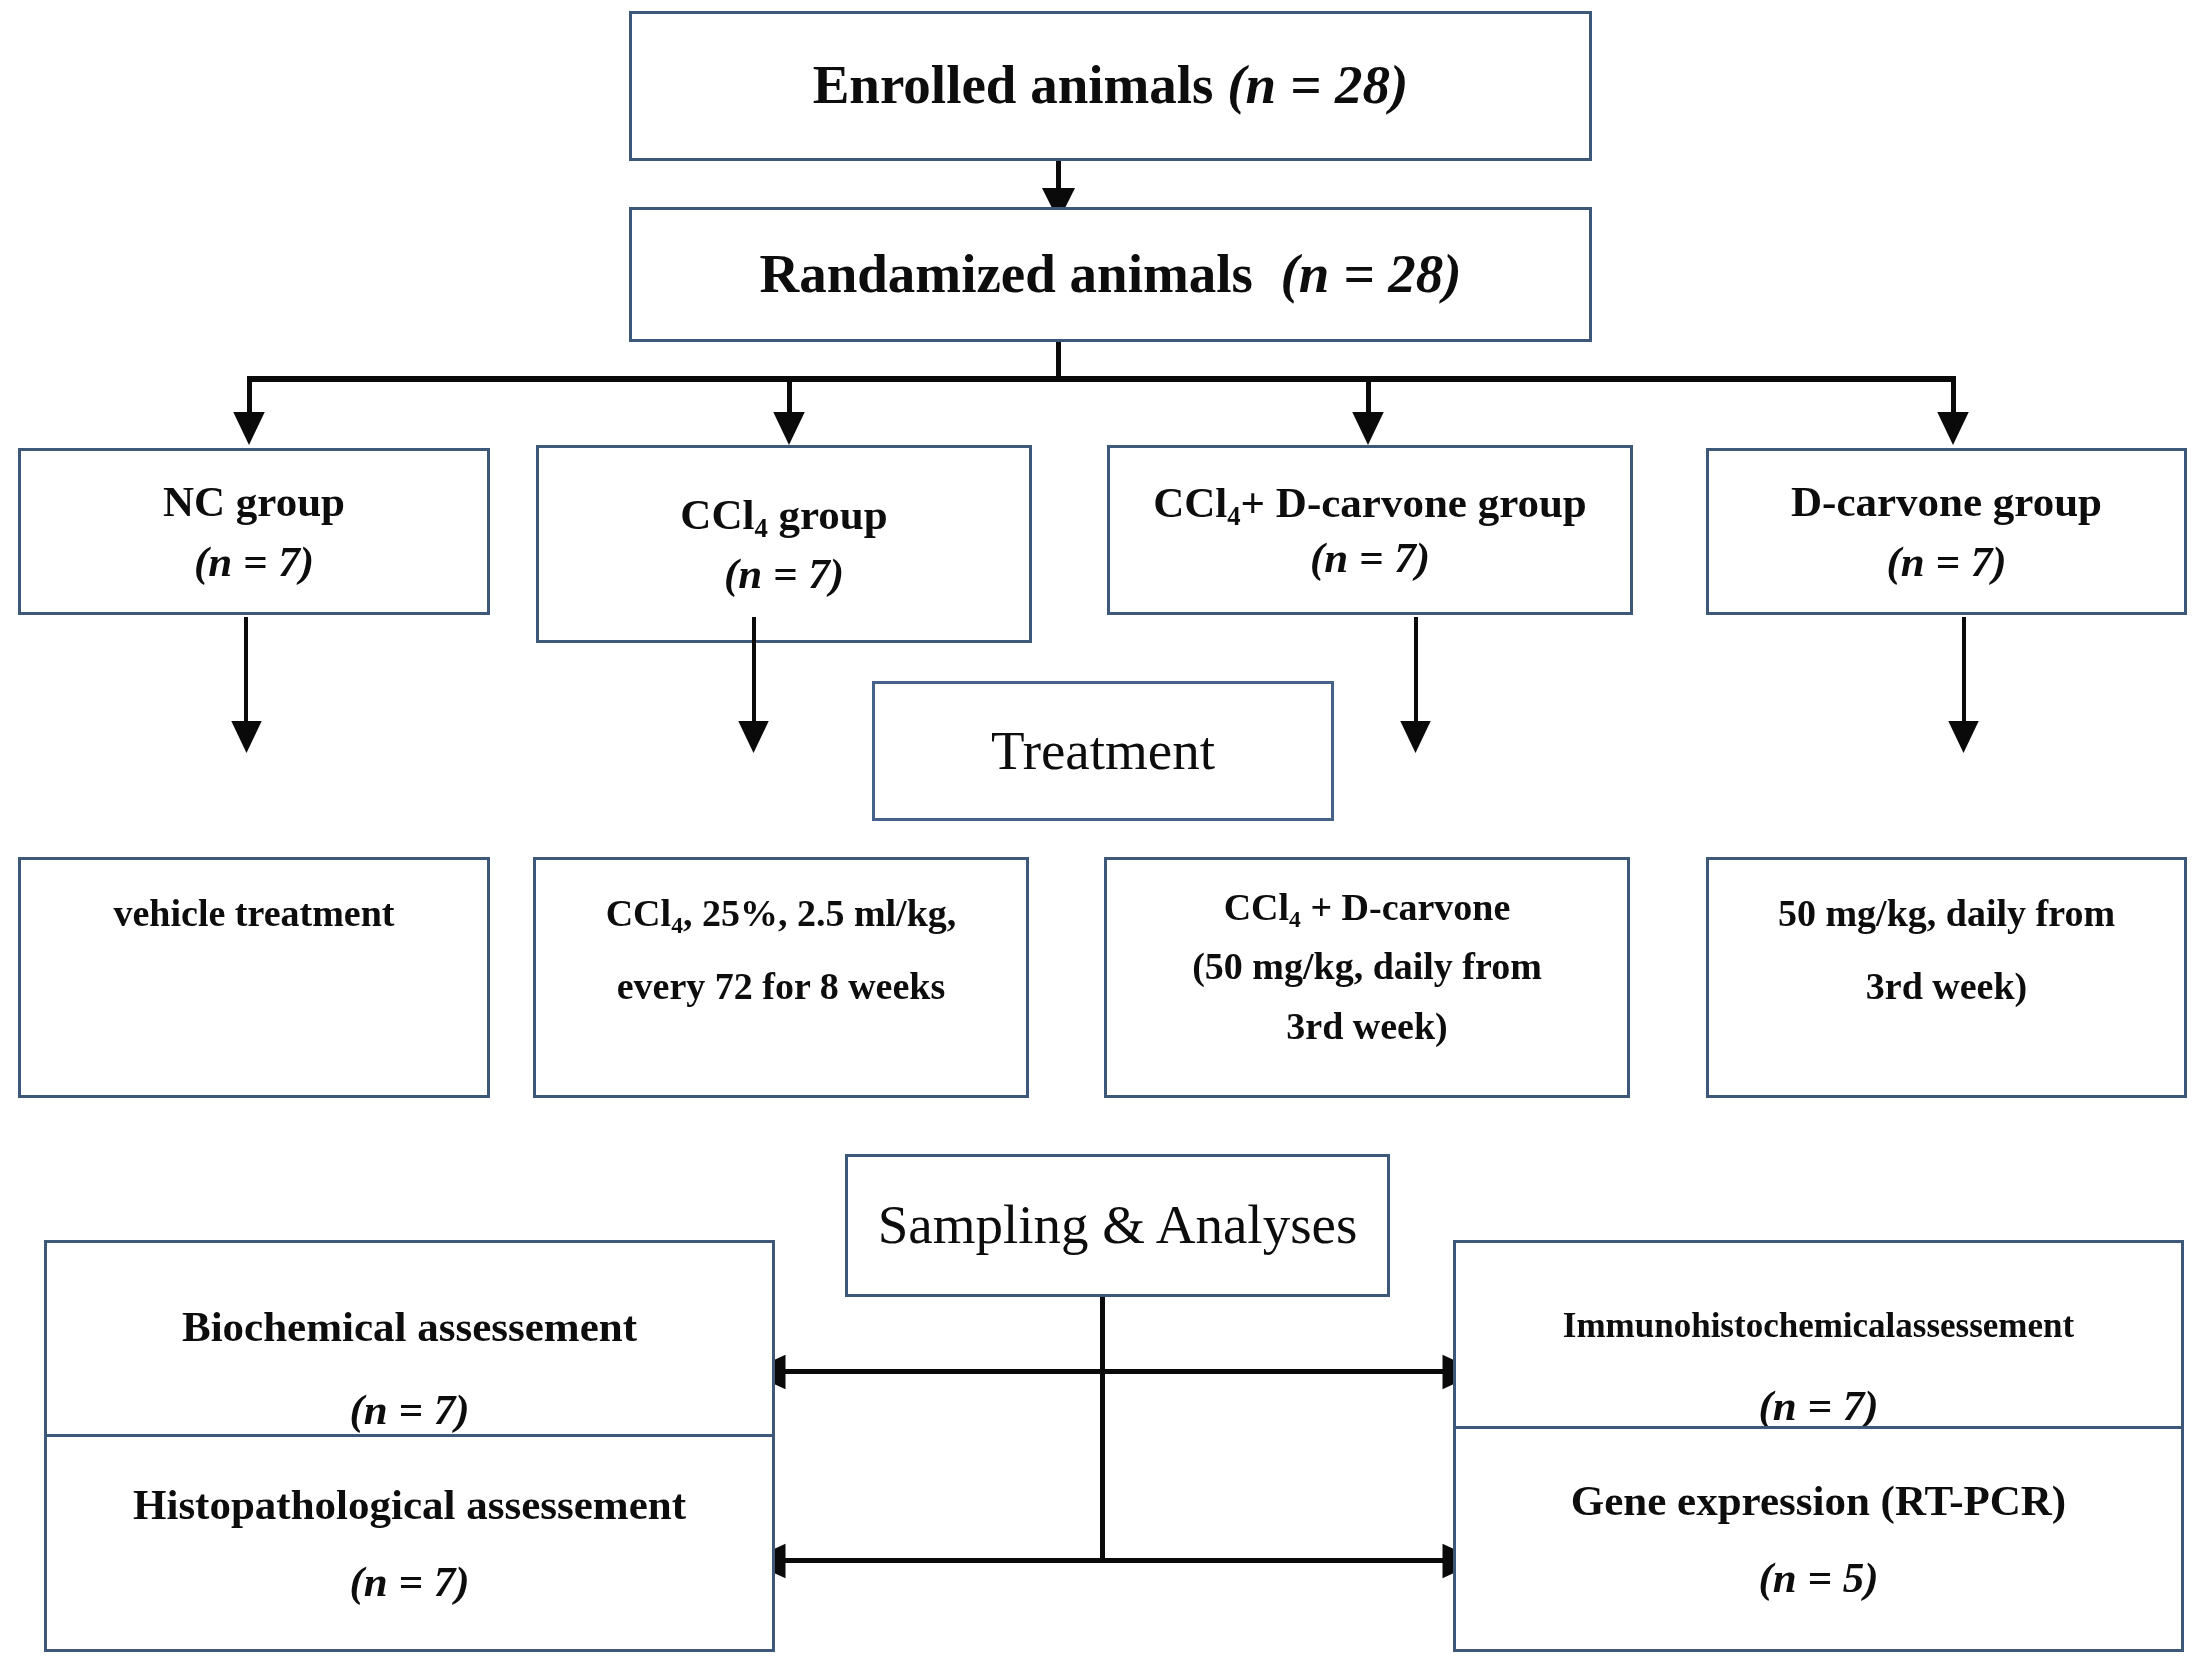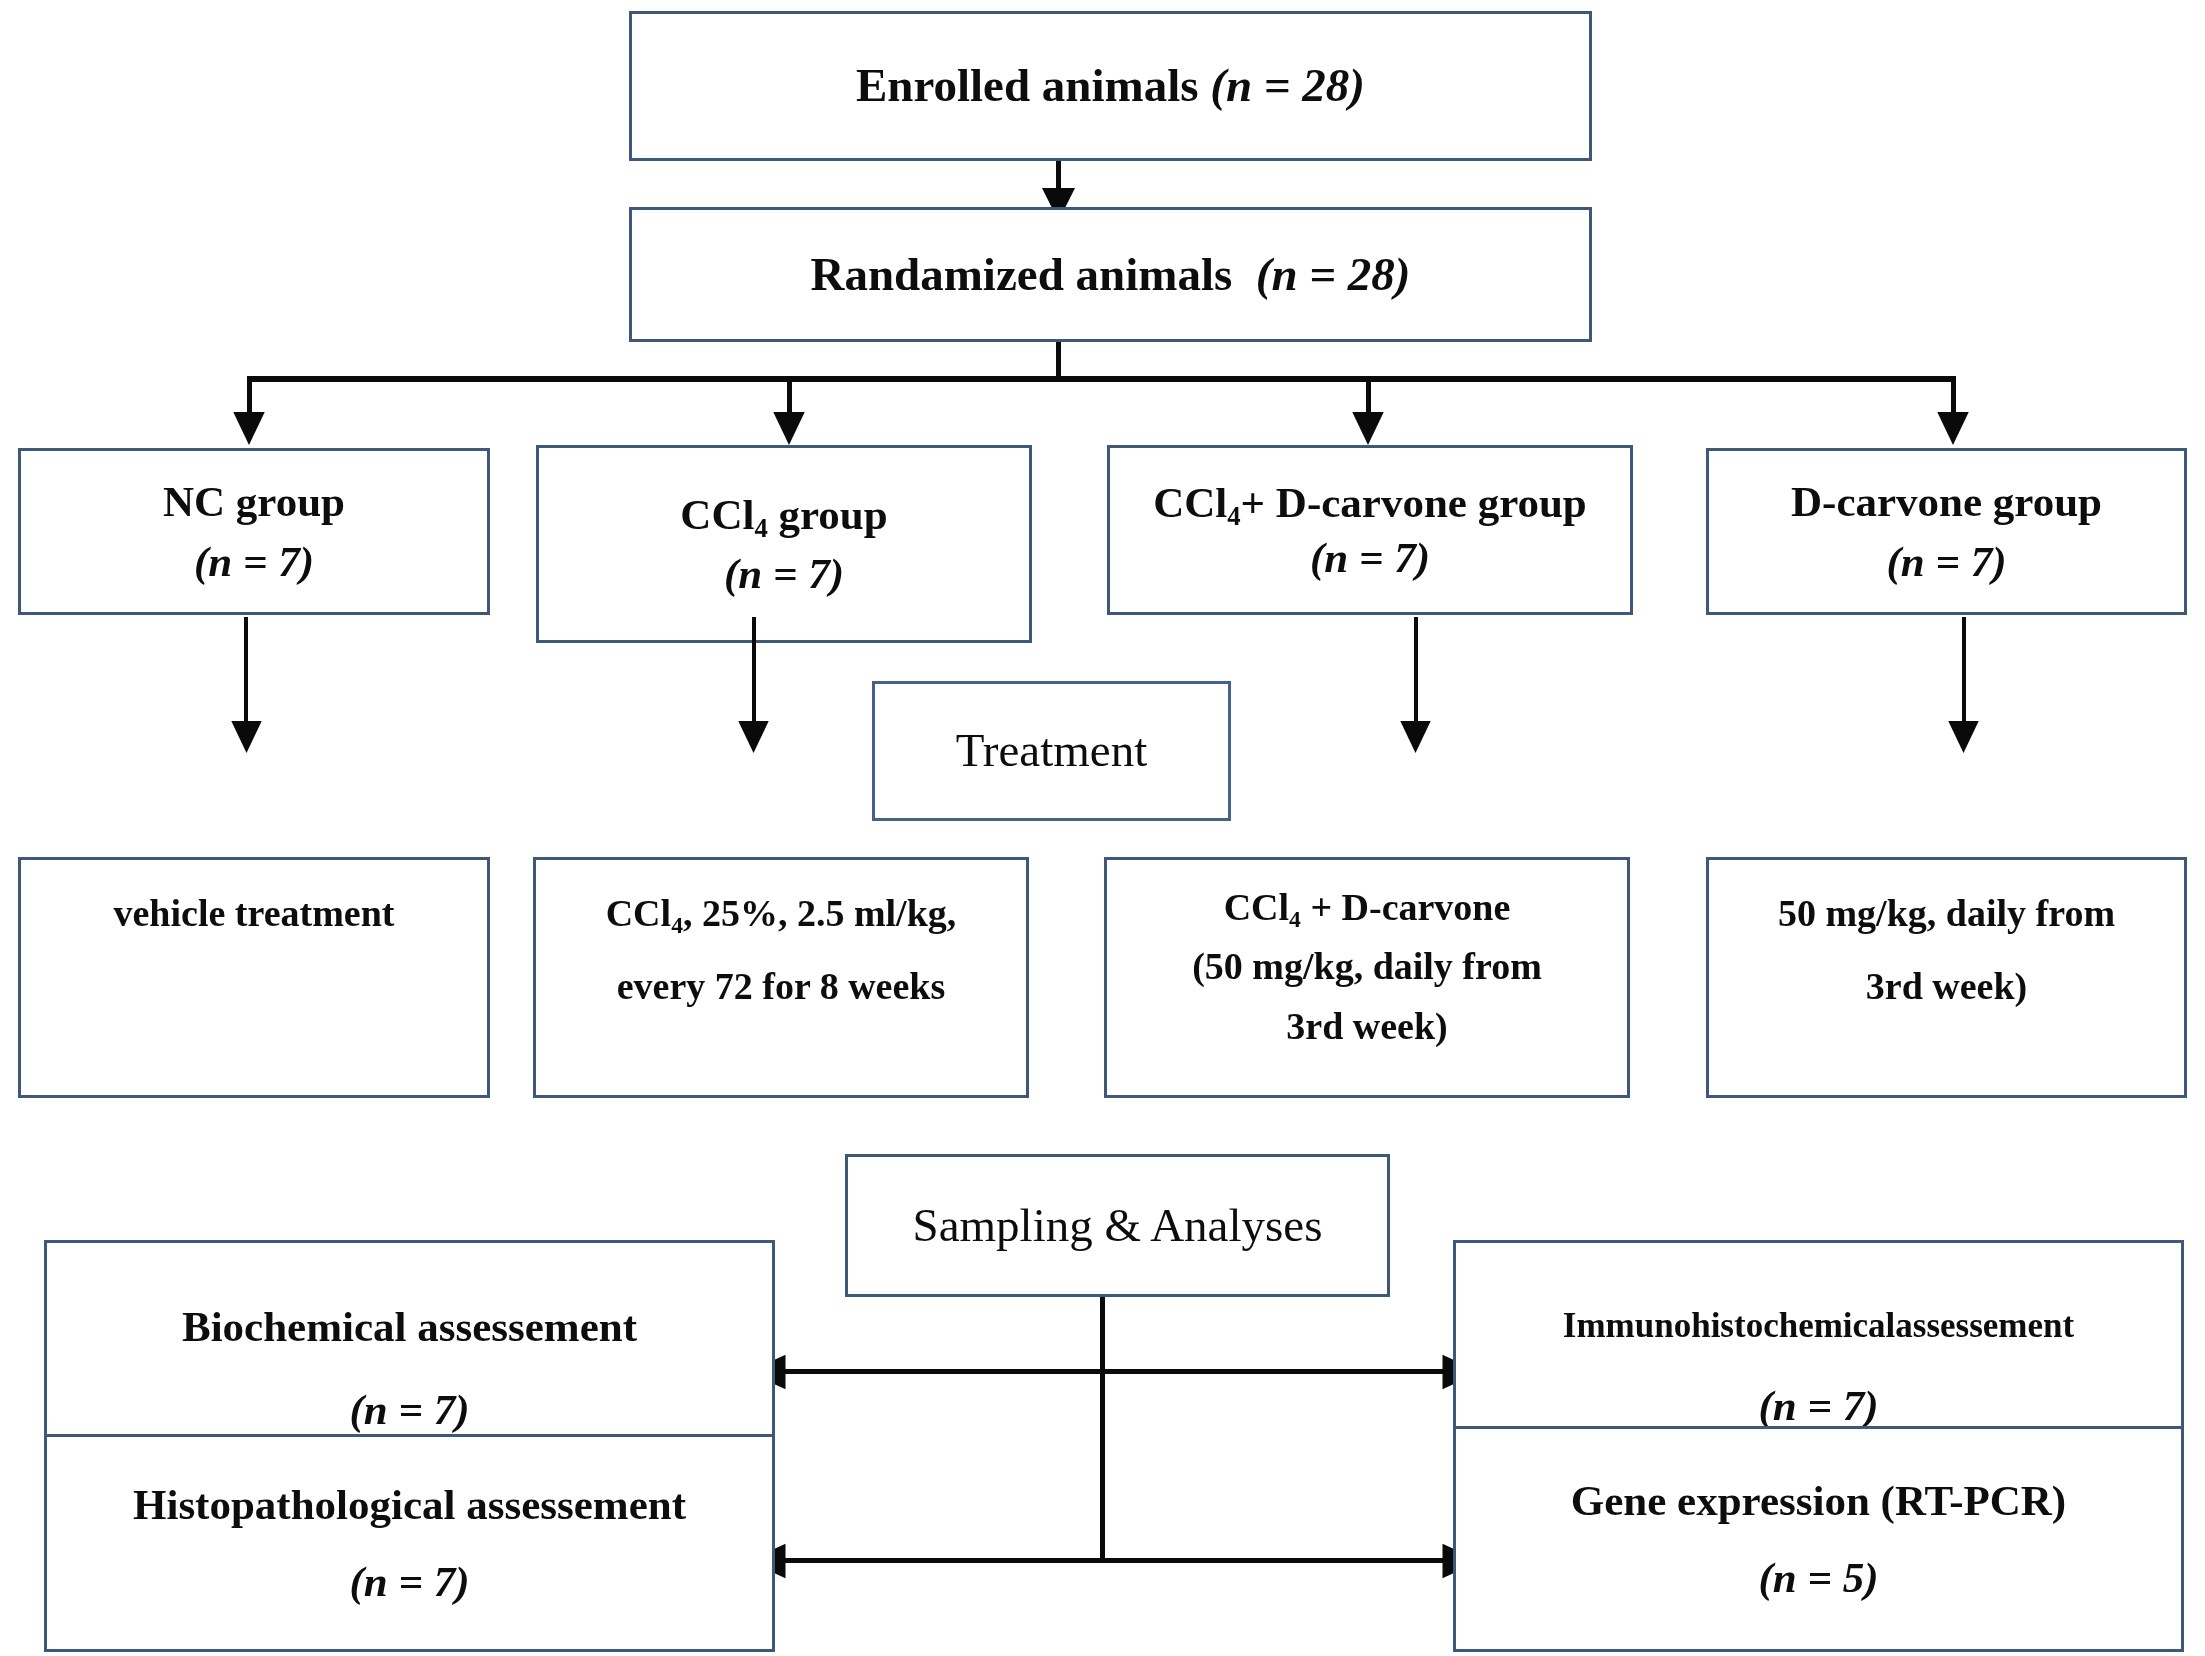--- a/index.html
+++ b/index.html
@@ -58,21 +58,21 @@
   }
   .arrow-svg {
     position: absolute;
     overflow: visible;
   }
 
   
   .t-lg  { font-size: 43px; line-height: 1.10; }
   .t-md  { font-size: 38px; line-height: 1.14; }
   .t-sm  { font-size: 35px; line-height: 1.14; }
-  .t-xl  { font-size: 47px; line-height: 1.10; }
+  .t-xl  { font-size: 55px; line-height: 1.10; }
 </style>
 </head>
 <body>
 
 <div id="canvas">
 
   <div class="box" style="left:629px; top:10.5px; width:963px; height:150px; justify-content:center;">
     <span class="ln t-xl">
       <span class="bold">Enrolled animals</span>
       <span class="bold ital">(n = 28)</span>
@@ -147,21 +147,21 @@
   <div class="vline" style="left:1414px; top:617px; width:3.8px; height:113px;"></div>
   <svg class="arrow-svg" style="left:1398px; top:721px; width:35px; height:32px;" viewBox="0 0 46 42">
     <polygon points="23,42 3,0 43,0" fill="#0a0a0a"></polygon>
   </svg>
 
   <div class="vline" style="left:1962px; top:617px; width:3.8px; height:113px;"></div>
   <svg class="arrow-svg" style="left:1946px; top:721px; width:35px; height:32px;" viewBox="0 0 46 42">
     <polygon points="23,42 3,0 43,0" fill="#0a0a0a"></polygon>
   </svg>
 
-  <div class="box thin" style="left:872px; top:681px; width:359px; height:140px; justify-content:center;">
+  <div class="box thin" style="left:872px; top:681px; width:462px; height:140px; justify-content:center;">
     <span class="ln t-xl normal">Treatment</span>
   </div>
 
   <div class="box" style="left:18px; top:857px; width:472px; height:241px; justify-content:flex-start; padding-top:32px;">
     <span class="ln t-md bold">vehicle treatment</span>
   </div>
 
   <div class="box" style="left:533px; top:857px; width:496px; height:241px; justify-content:flex-start; padding-top:32px; gap:30px;">
     <span class="ln t-md bold"><span>CCl</span><sub>4</sub><span>, 25%, 2.5 ml/kg,</span></span>
     <span class="ln t-md bold">every 72 for 8 weeks</span>

